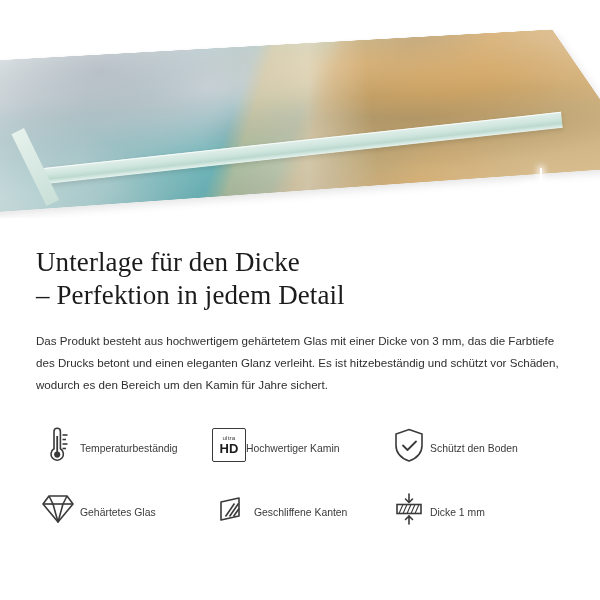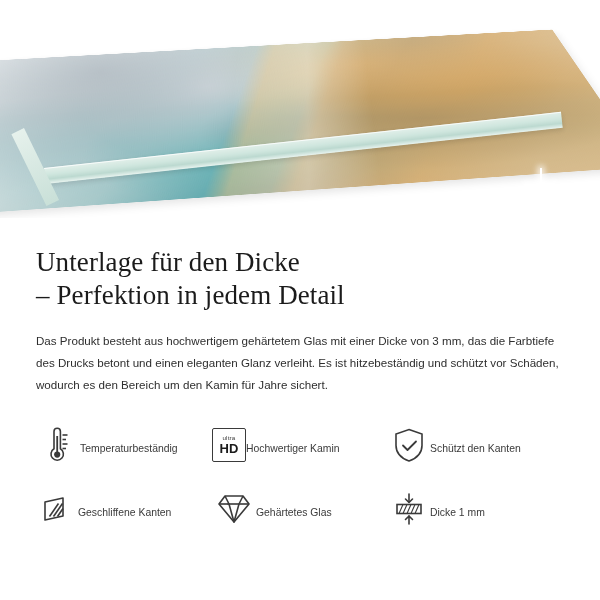--- a/index.html
+++ b/index.html
@@ -223,46 +223,46 @@
         <div class="feature-label">Hochwertiger Kamin</div>
       </div>
 
       <div class="feature">
         <div class="feature-icon">
           <svg width="42" height="42" viewBox="0 0 42 42" fill="none" stroke="#3a3a3a" stroke-width="1.6">
             <path d="M21 5.5 34 10v11.5c0 8-5.6 12.8-13 15.5-7.4-2.7-13-7.5-13-15.5V10z"></path>
             <path d="M15 21.5l4.5 4.5L28 17.5" stroke-width="1.8" stroke-linecap="round" stroke-linejoin="round"></path>
           </svg>
         </div>
-        <div class="feature-label">Schützt den Kanten</div>
-      </div>
-
-      <div class="feature">
-        <div class="feature-icon">
-          <svg width="42" height="40" viewBox="0 0 42 40" fill="none" stroke="#3a3a3a" stroke-width="1.6" stroke-linejoin="round">
-            <path d="M9 31V13L27 9v18z" transform="skewY(0)"></path>
-            <path d="M13.5 27.5l9-13"></path>
-            <path d="M17.5 27.5l9-13"></path>
-            <path d="M21.5 27.5l5.5-8"></path>
-          </svg>
-        </div>
-        <div class="feature-label">Geschliffene Kanten</div>
+        <div class="feature-label">Schützt den Boden</div>
       </div>
 
       <div class="feature">
         <div class="feature-icon">
           <svg width="44" height="40" viewBox="0 0 44 40" fill="none" stroke="#3a3a3a" stroke-width="1.6" stroke-linejoin="round">
             <path d="M13 7h18l6 8-15 18L7 15z"></path>
             <path d="M7 15h30"></path>
             <path d="M13 7l4 8-1.5 0"></path>
             <path d="M31 7l-4 8"></path>
             <path d="M17 15l5 18 5-18"></path>
           </svg>
         </div>
         <div class="feature-label">Gehärtetes Glas</div>
+      </div>
+
+      <div class="feature">
+        <div class="feature-icon">
+          <svg width="42" height="40" viewBox="0 0 42 40" fill="none" stroke="#3a3a3a" stroke-width="1.6" stroke-linejoin="round">
+            <path d="M9 31V13L27 9v18z" transform="skewY(0)"></path>
+            <path d="M13.5 27.5l9-13"></path>
+            <path d="M17.5 27.5l9-13"></path>
+            <path d="M21.5 27.5l5.5-8"></path>
+          </svg>
+        </div>
+        <div class="feature-label">Geschliffene Kanten</div>
       </div>
 
       <div class="feature">
         <div class="feature-icon">
           <svg width="42" height="42" viewBox="0 0 42 42" fill="none" stroke="#3a3a3a" stroke-width="1.6">
             <line x1="21" y1="6" x2="21" y2="14" stroke-linecap="round"></line>
             <path d="M17.5 11l3.5 3.5 3.5-3.5" stroke-linecap="round" stroke-linejoin="round"></path>
             <rect x="9" y="16.5" width="24" height="9"></rect>
             <path d="M11 25.5l4-9M15 25.5l4-9M19 25.5l4-9M23 25.5l4-9M27 25.5l4-9" stroke-width="1.1"></path>
             <line x1="21" y1="28" x2="21" y2="36" stroke-linecap="round"></line>

